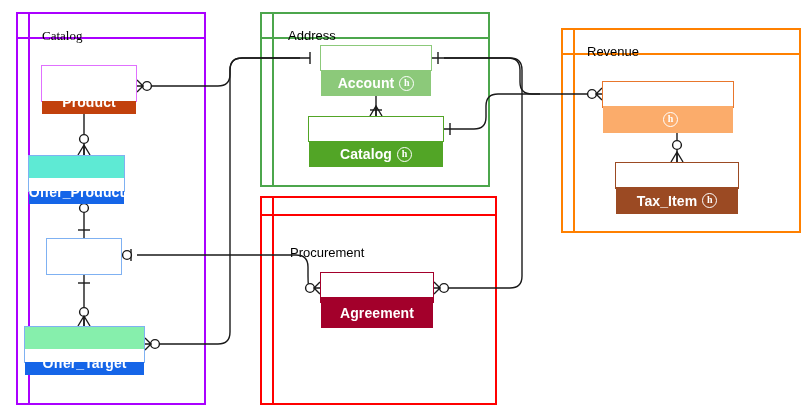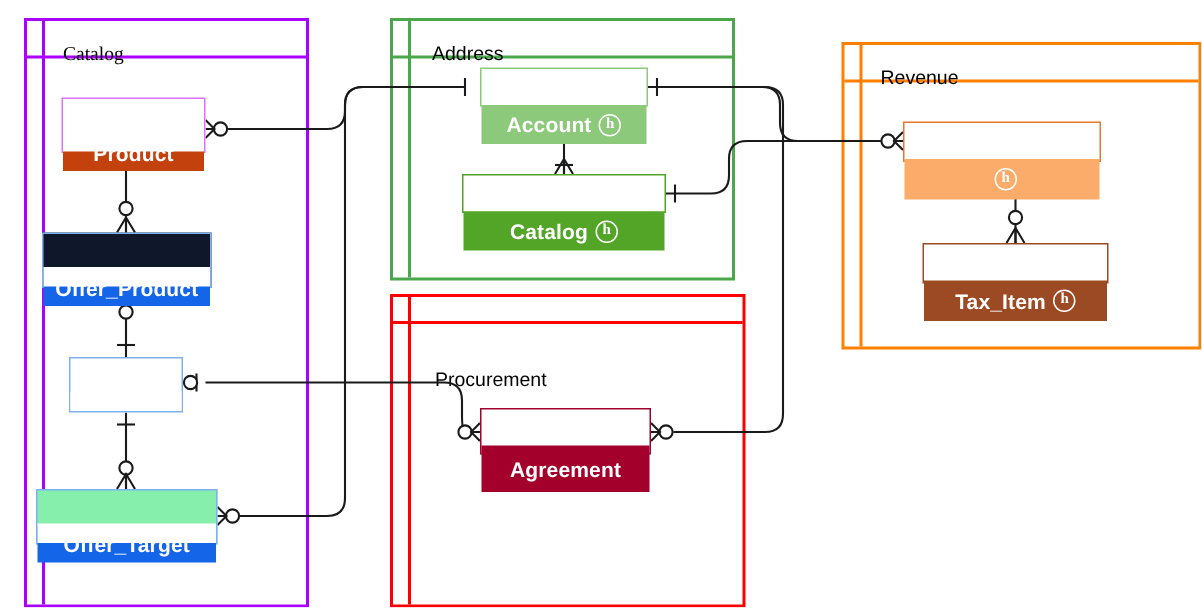--- a/index.html
+++ b/index.html
@@ -161,21 +161,21 @@
     </g>
   </svg>
 
   <div id="entities-layer">
       <div class="entity" style="left: 41px; top: 65px; width: 96px; height: 37px; border: 1px solid rgb(224, 112, 255); background: rgb(255, 255, 255);">
         <div class="entity-head" style="height: 24px; background: #c2410c;">
           <span class="ename">Product</span>
         </div>
         <div class="entity-body" style="height: 13px;"></div>
       </div>
-      <div class="entity" style="left: 28px; top: 155px; width: 113px; height: 37px; border: 1px solid rgb(127, 177, 242); background: #0f172a;">
+      <div class="entity" style="left: 28px; top: 155px; width: 97px; height: 37px; border: 1px solid rgb(127, 177, 242); background: #5eead4;">
         <div class="entity-head" style="height: 24px; background: rgb(21, 101, 232);">
           <span class="ename">Offer_Product</span>
         </div>
         <div class="entity-body" style="height: 13px;"></div>
       </div>
       <div class="entity" style="left: 46px; top: 238px; width: 76px; height: 37px; border: 1px solid rgb(127, 177, 242); background: rgb(255, 255, 255);">
         <div class="entity-body" style="height: 13px;"></div>
       </div>
       <div class="entity" style="left: 24px; top: 326px; width: 121px; height: 37px; border: 1px solid rgb(127, 177, 242); background: #86efac;">
         <div class="entity-head" style="height: 24px; background: rgb(21, 101, 232);">

